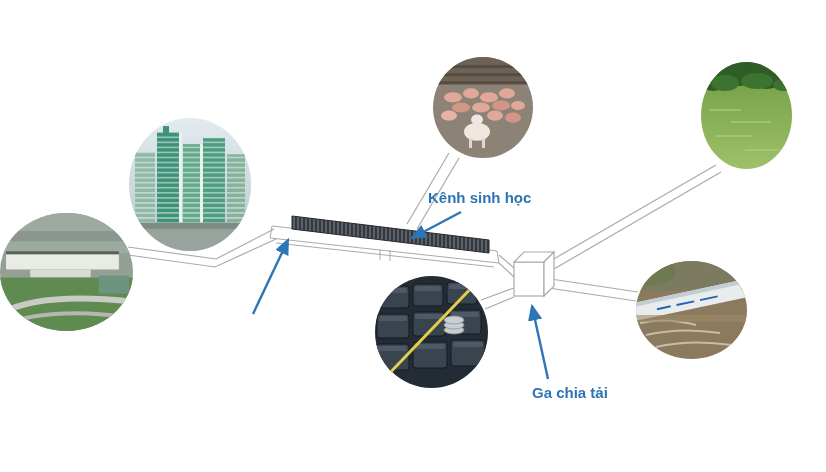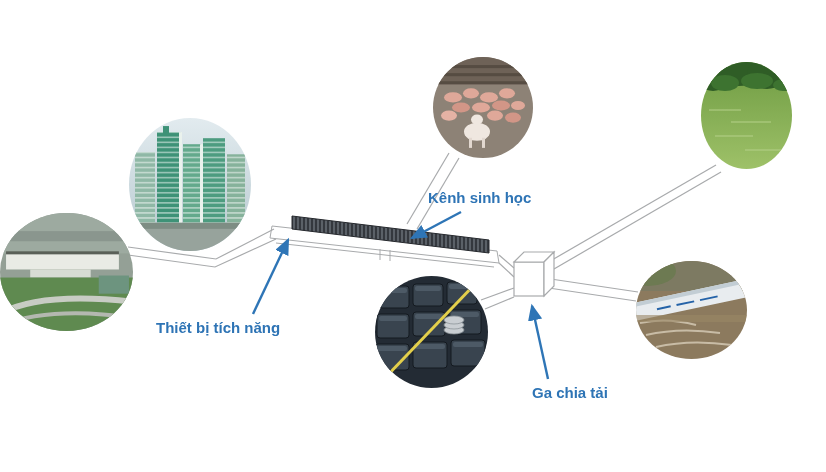--- a/index.html
+++ b/index.html
@@ -272,16 +272,15 @@
       <g stroke="#d8cdb8" stroke-width="2" opacity="0.8" fill="none">
         <path d="M4,62 Q30,56 60,64"></path>
         <path d="M10,74 Q44,66 84,72"></path>
         <path d="M20,86 Q54,78 96,84"></path>
       </g>
       <rect y="54" width="111" height="7" fill="#9a8765" opacity="0.6"></rect>
     </svg>
   </div>
 
   <div class="label" id="lbl-kenh">Kênh sinh học</div>
-  <div class="label" id="lbl-thiet">Thiết bị tích năng</div>
   <div class="label" id="lbl-ga">Ga chia tải</div>
 
 </div>
 
 </body></html>

